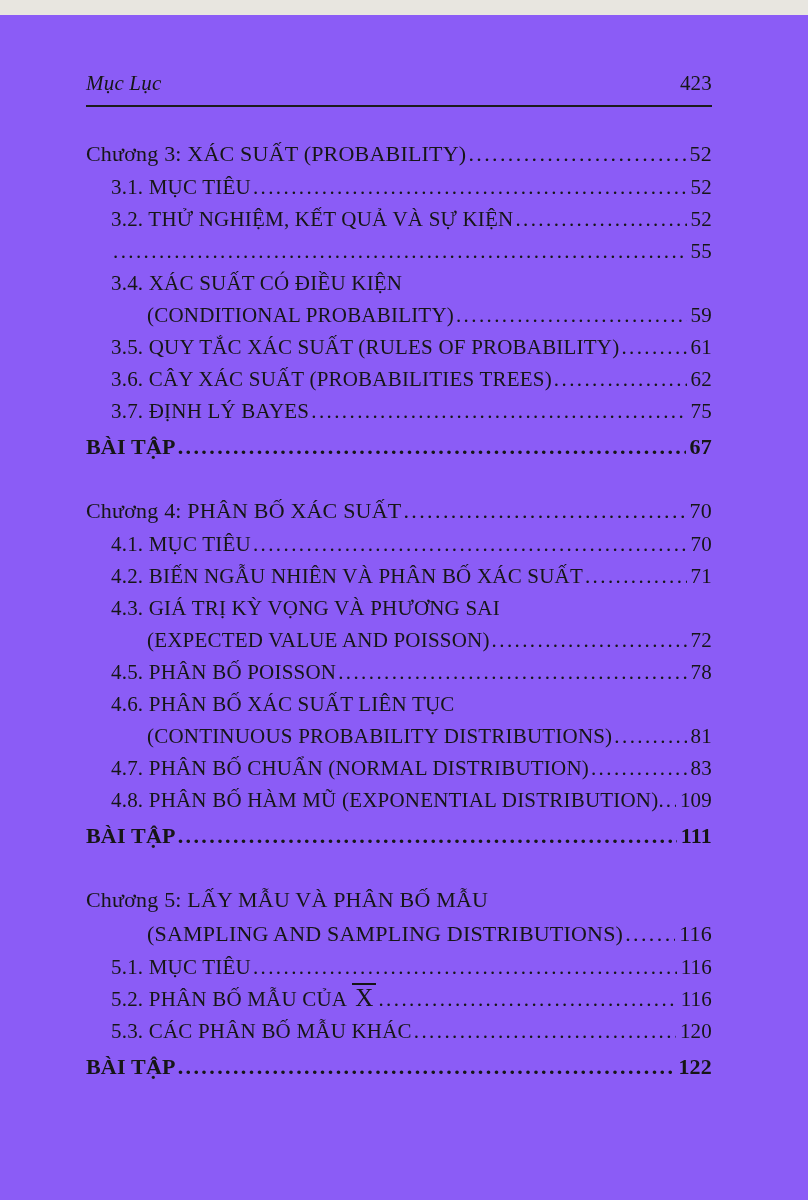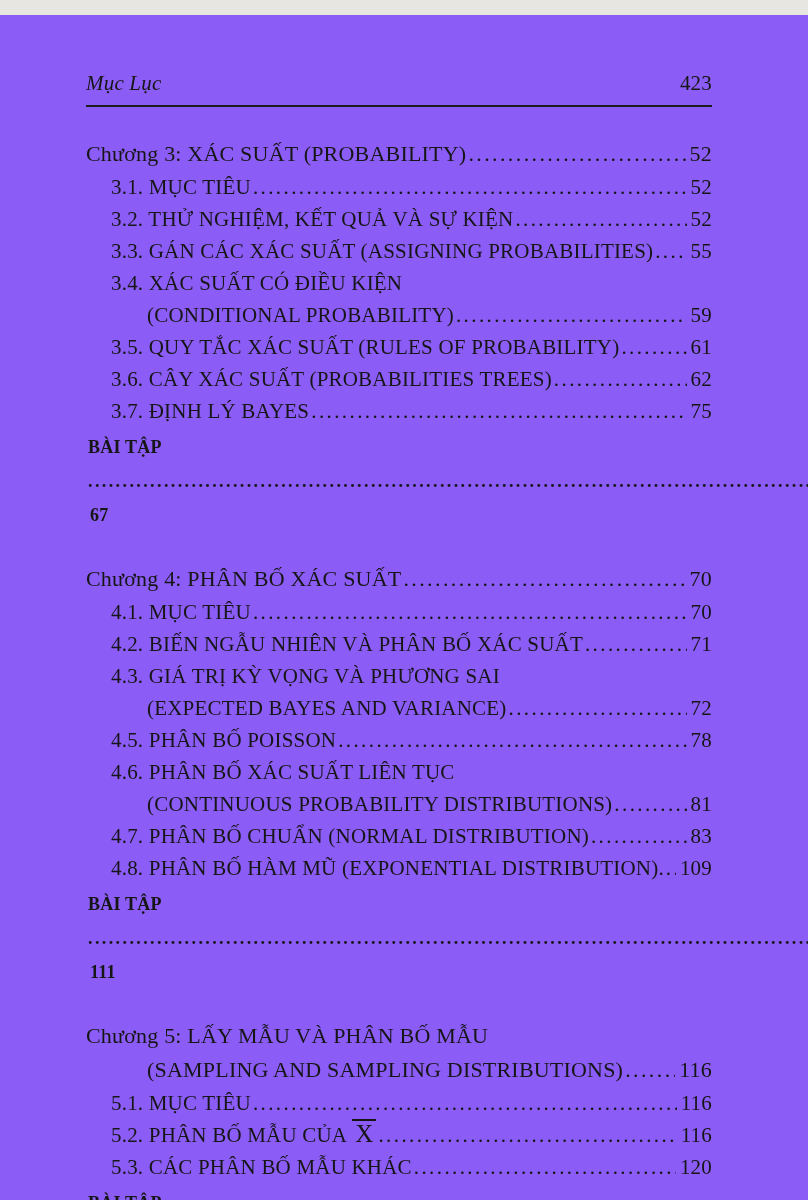--- a/index.html
+++ b/index.html
@@ -39,24 +39,23 @@
     font-size: 21px;
     line-height: 32px;
   }
   .row.heading {
     font-weight: normal;
     font-size: 22px;
     line-height: 34px;
   }
   .row.exercise {
     font-weight: bold;
-    font-size: 18px;
+    font-size: 22px;
     line-height: 34px;
     margin-top: 3px;
-    flex-direction: column;
   }
   .row .lbl { white-space: nowrap; }
   .sec  { padding-left: 25px; }
   .cont { padding-left: 61px; }
   .leader {
     flex: 1 1 auto;
     overflow: hidden;
     white-space: nowrap;
     min-width: 6px;
     margin: 0 2px;
@@ -97,21 +96,20 @@
       <span class="lbl">3.1. MỤC TIÊU</span>
       <span class="leader"></span>
       <span class="pg">52</span>
     </div>
     <div class="row sec">
       <span class="lbl">3.2. THỬ NGHIỆM, KẾT QUẢ VÀ SỰ KIỆN</span>
       <span class="leader"></span>
       <span class="pg">52</span>
     </div>
     <div class="row sec">
-      <span class="lbl">3.3. GÁN CÁC XÁC SUẤT (ASSIGNING PROBABILITIES)</span>
       <span class="leader"></span>
       <span class="pg">55</span>
     </div>
     <div class="row sec">
       <span class="lbl">3.4. XÁC SUẤT CÓ ĐIỀU KIỆN</span>
     </div>
     <div class="row cont">
       <span class="lbl">(CONDITIONAL PROBABILITY)</span>
       <span class="leader"></span>
       <span class="pg">59</span>
@@ -152,21 +150,21 @@
     </div>
     <div class="row sec">
       <span class="lbl">4.2. BIẾN NGẪU NHIÊN VÀ PHÂN BỐ XÁC SUẤT</span>
       <span class="leader"></span>
       <span class="pg">71</span>
     </div>
     <div class="row sec">
       <span class="lbl">4.3. GIÁ TRỊ KỲ VỌNG VÀ PHƯƠNG SAI</span>
     </div>
     <div class="row cont">
-      <span class="lbl">(EXPECTED BAYES AND VARIANCE)</span>
+      <span class="lbl">(EXPECTED VALUE AND POISSON)</span>
       <span class="leader"></span>
       <span class="pg">72</span>
     </div>
     <div class="row sec">
       <span class="lbl">4.5. PHÂN BỐ POISSON</span>
       <span class="leader"></span>
       <span class="pg">78</span>
     </div>
     <div class="row sec">
       <span class="lbl">4.6. PHÂN BỐ XÁC SUẤT LIÊN TỤC</span>

